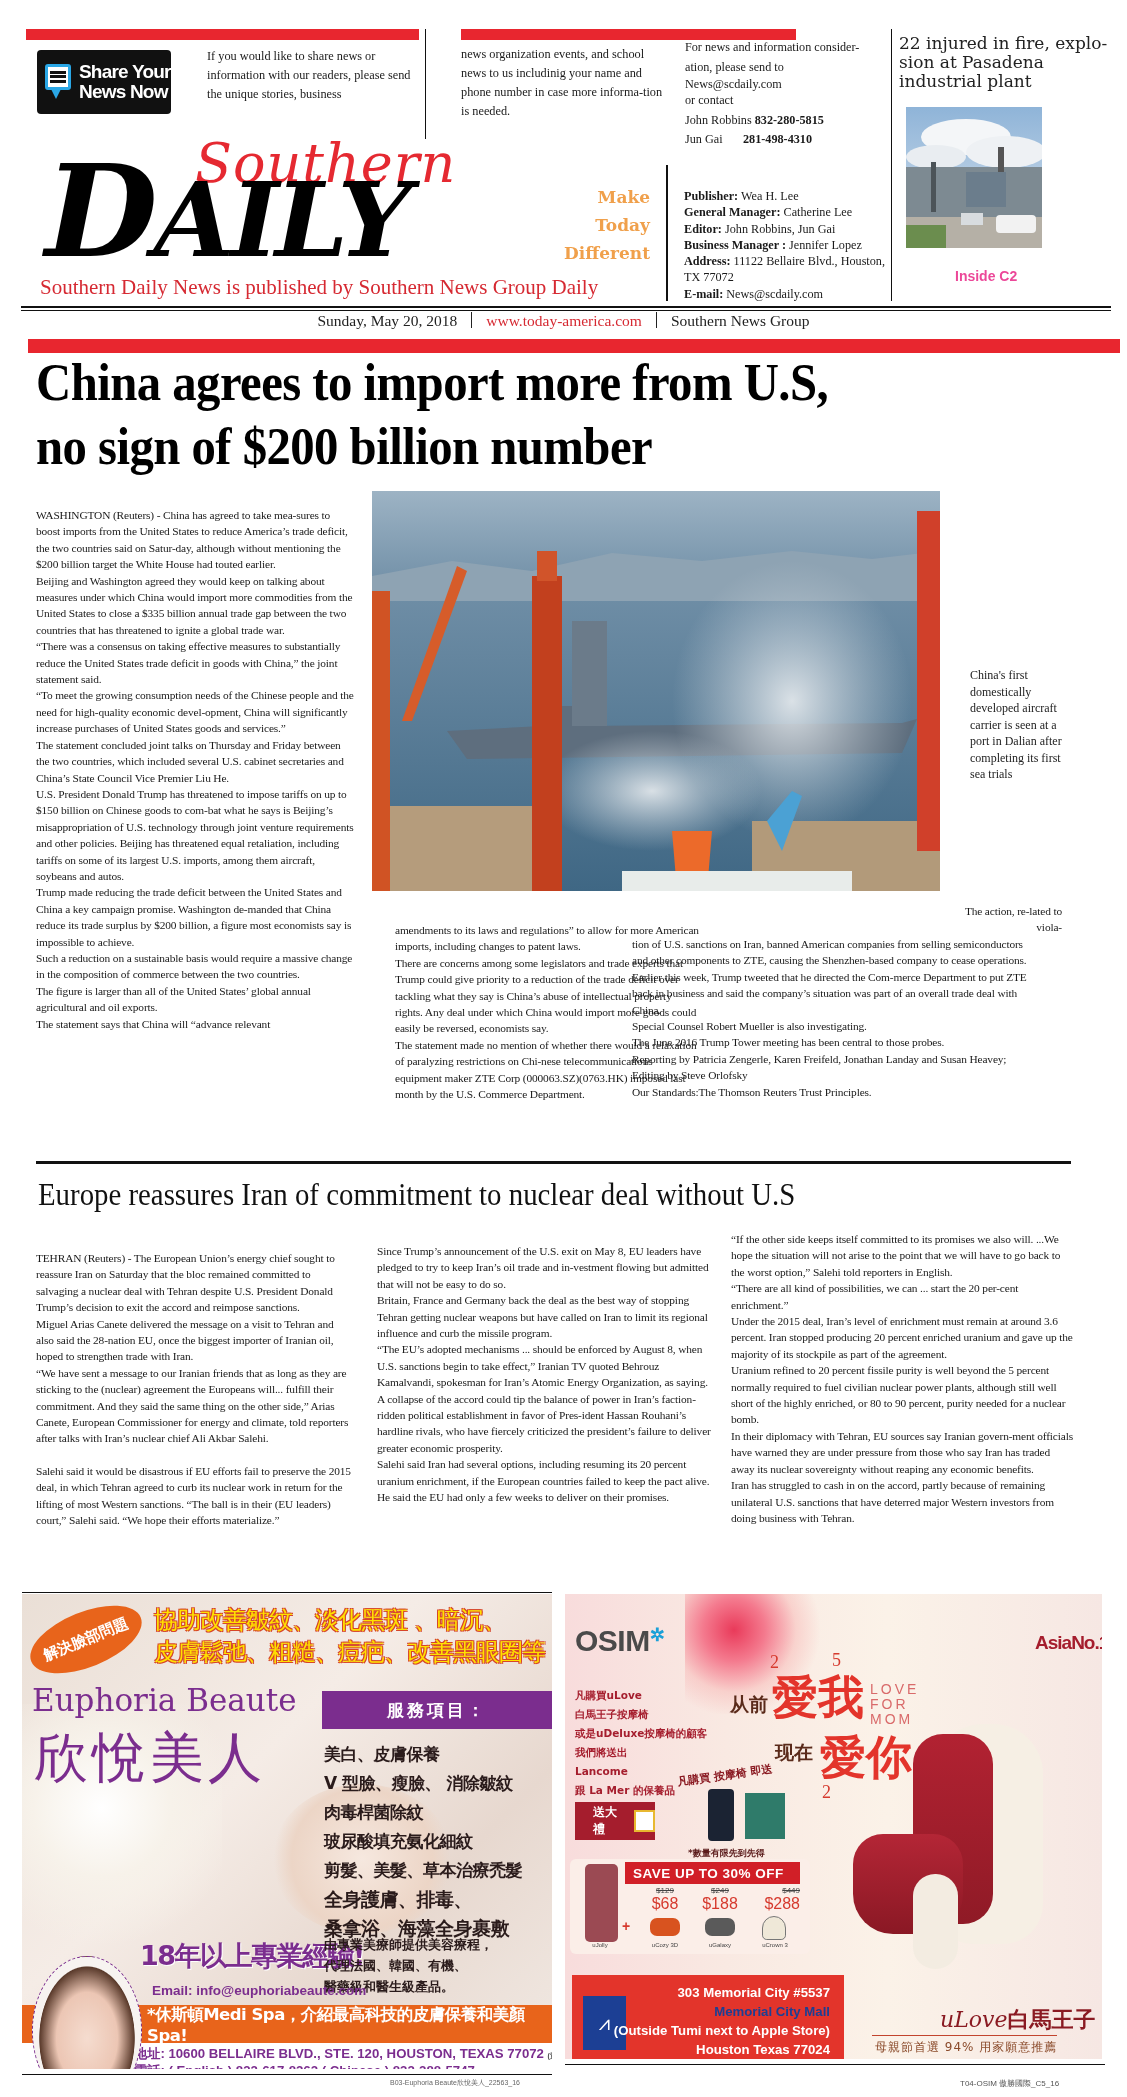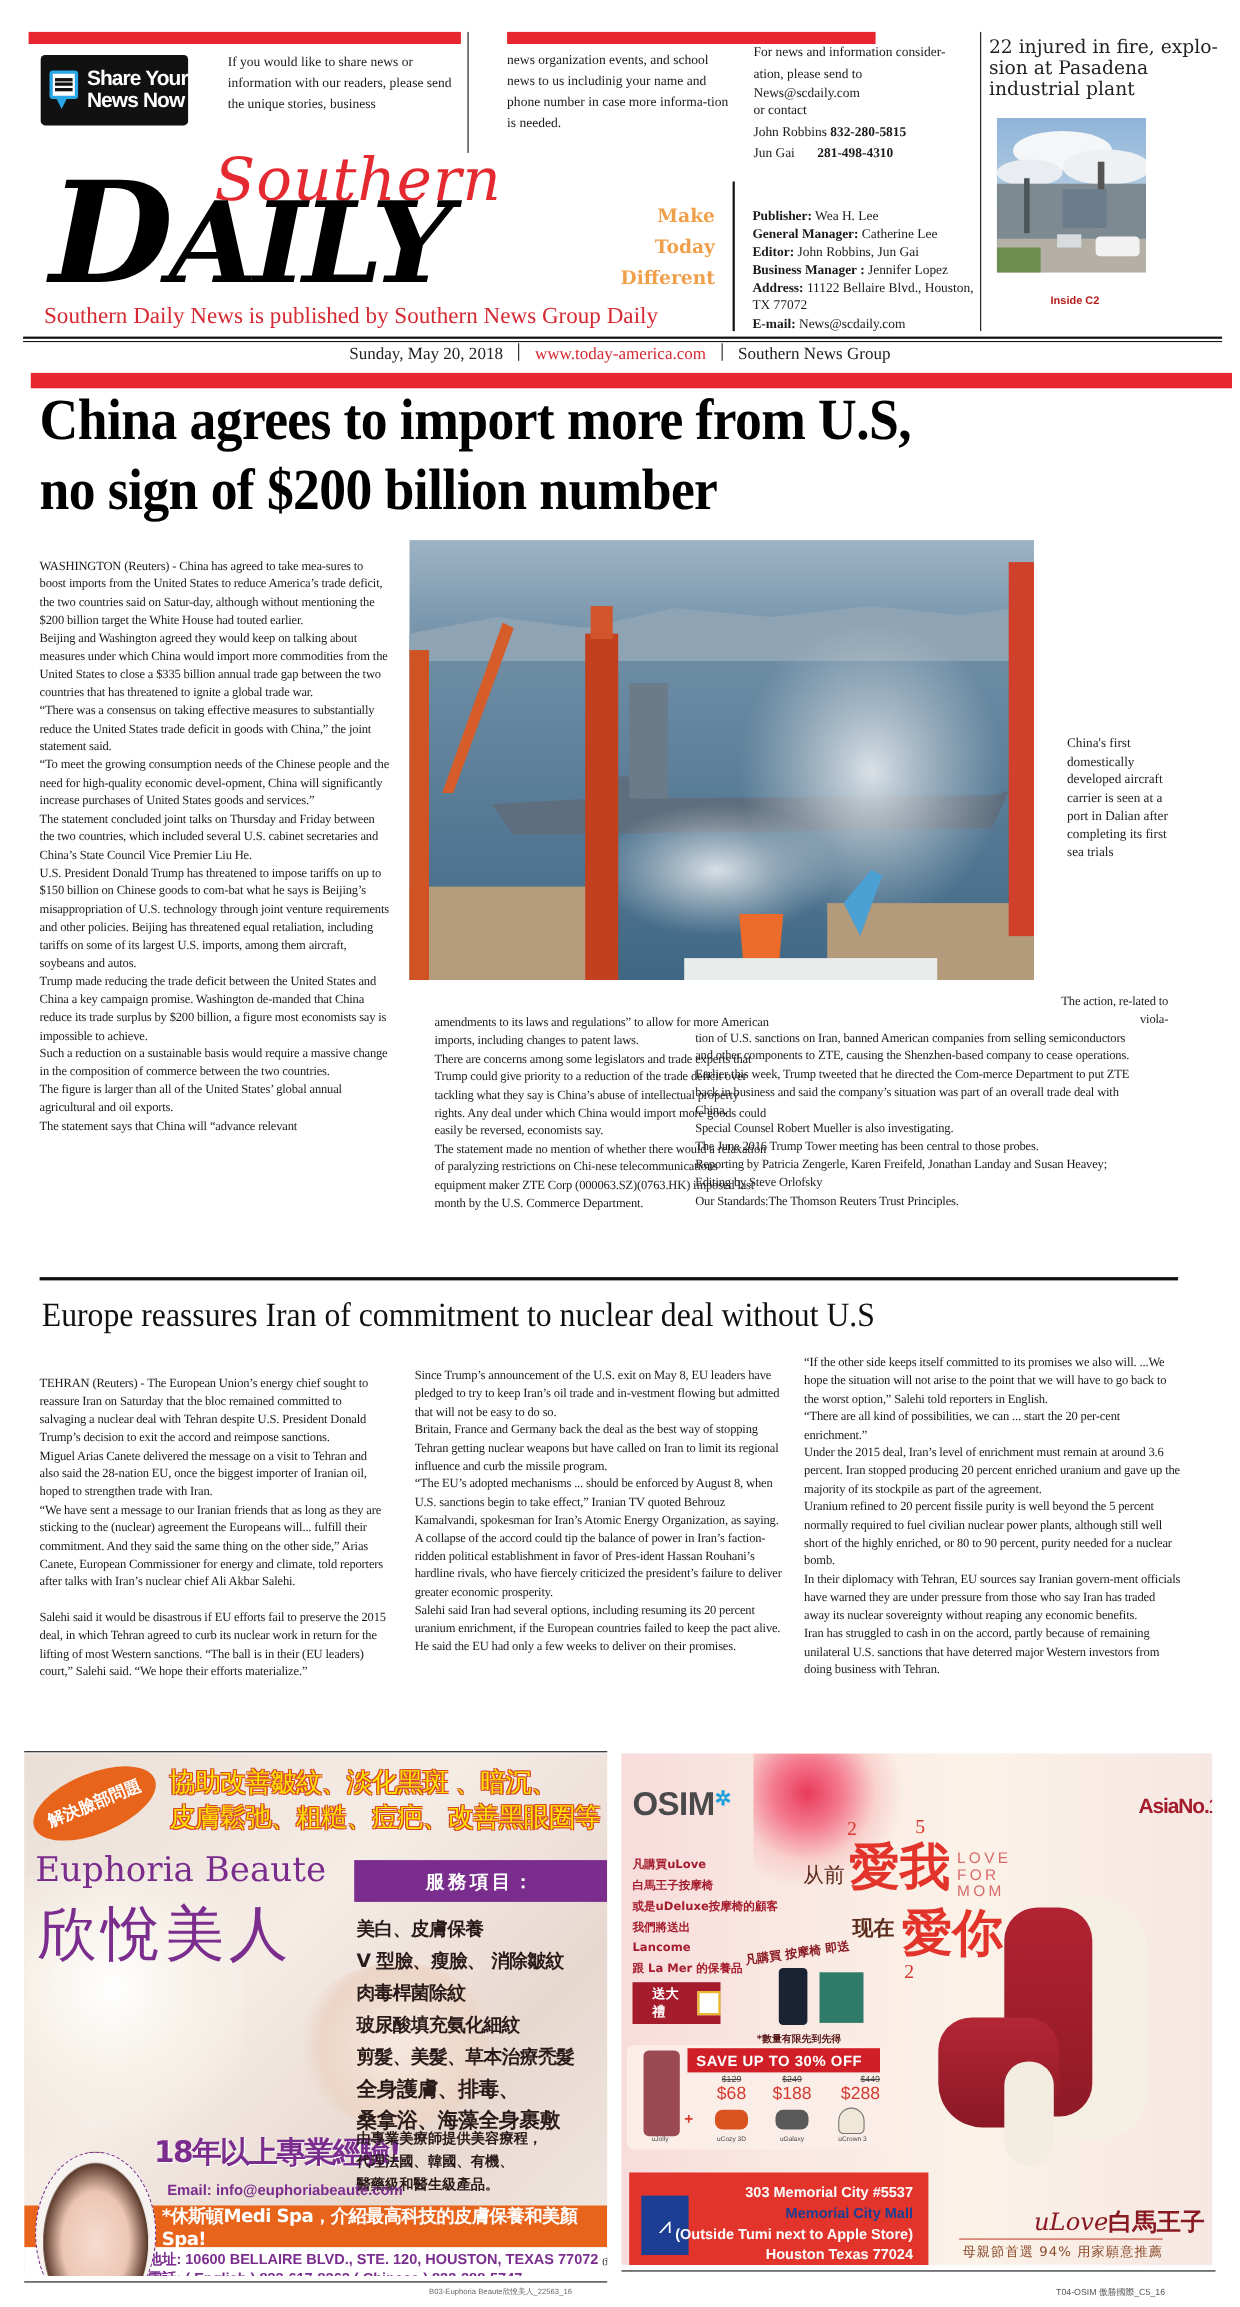--- a/index.html
+++ b/index.html
@@ -26,21 +26,21 @@
   .logo-slogan { left: 520px; top: 183px; font-family: "DejaVu Serif", serif; font-weight: bold; font-size: 17px; line-height: 28px; color: #f0a04b; text-align: right; width: 130px; }
   .publisher-line { left: 40px; top: 275px; font-family: "Liberation Serif", serif; font-size: 21px; color: #d62932; }
 
   .masthead-rule { left: 21px; width: 1090px; height: 2px; background: #111; }
   .dateline { left: 0; width: 1127px; top: 312px; text-align: center; font-size: 15.5px; color: #222; }
   .dateline .sep { display: inline-block; width: 1px; height: 16px; background: #222; margin: 0 14px; vertical-align: -2px; }
   .dateline .url { color: #d62932; }
 
   .right-teaser-title { left: 899px; top: 34px; width: 210px; font-family: "DejaVu Serif", serif; font-size: 17px; line-height: 19px; color: #222; font-weight: normal; }
   .teaser-photo { left: 906px; top: 107px; width: 136px; height: 141px; overflow: hidden; }
-  .inside-label { left: 955px; top: 268px; font-family: "Liberation Sans", sans-serif; font-weight: bold; font-size: 10px; color: #b91c1c; }
+  .inside-label { left: 955px; top: 268px; font-family: "Liberation Sans", sans-serif; font-weight: bold; font-size: 14px; color: #ec4899; }
 
   .masthead-info b { font-weight: bold; }
 
   
   .headline-main { left: 36px; top: 350px; width: 1060px; font-family: "Liberation Serif", serif; font-weight: bold; font-size: 53px; line-height: 64px; letter-spacing: -0.6px; color: #000; transform: scaleX(0.92); transform-origin: left; }
 
   .photo-main { left: 372px; top: 491px; width: 568px; height: 400px; overflow: hidden; }
   .caption { left: 970px; top: 667px; width: 100px; font-size: 12px; line-height: 16.5px; color: #222; }
 
   .divider-thick { height: 3px; background: #111; }
@@ -294,21 +294,21 @@
   <div class="abs dejasans" style="left:112px;top:174px;color:#8a1a22;font-weight:bold;font-size:11px;transform:rotate(-8deg);">凡購買 按摩椅 即送</div>
   <div class="abs" style="left:138px;top:195px;width:85px;height:52px;">
     <div style="position:absolute;left:5px;top:0;width:26px;height:52px;background:#1b2333;border-radius:4px;"></div>
     <div style="position:absolute;left:42px;top:4px;width:40px;height:46px;background:#2f7b6a;"></div>
   </div>
   <div class="abs dejasans" style="left:123px;top:253px;color:#5a1a1a;font-weight:bold;font-size:9px;">*數量有限先到先得</div>
 
   <div class="abs" style="left:165px;top:58px;width:210px;height:150px;">
     <span class="abs" style="left:40px;top:0;font-size:18px;color:#d63a2e;">2</span>
     <span class="abs" style="left:102px;top:-2px;font-size:18px;color:#d63a2e;">5</span>
-    <span class="abs dejasans" style="left:0;top:40px;font-size:19px;font-weight:normal;color:#5a2a1a;">从前</span>
+    <span class="abs dejasans" style="left:0;top:40px;font-size:19px;font-weight:bold;color:#5a2a1a;">从前</span>
     <span class="abs dejasans" style="left:42px;top:15px;font-size:46px;font-weight:bold;color:#e3342b;">愛我</span>
     <span class="abs dejasans" style="left:45px;top:88px;font-size:19px;font-weight:bold;color:#5a2a1a;">现在</span>
     <span class="abs dejasans" style="left:90px;top:75px;font-size:46px;font-weight:bold;color:#e3342b;">愛你</span>
     <span class="abs" style="left:92px;top:130px;font-size:18px;color:#d63a2e;">2</span>
     <span class="abs" style="left:190px;top:130px;font-size:18px;color:#d63a2e;">0</span>
   </div>
   <div class="abs sans" style="left:305px;top:88px;color:#d96a6a;font-size:14px;line-height:15px;letter-spacing:3px;">
     <div>LOVE</div>
     <div>FOR</div>
     <div>MOM</div>

